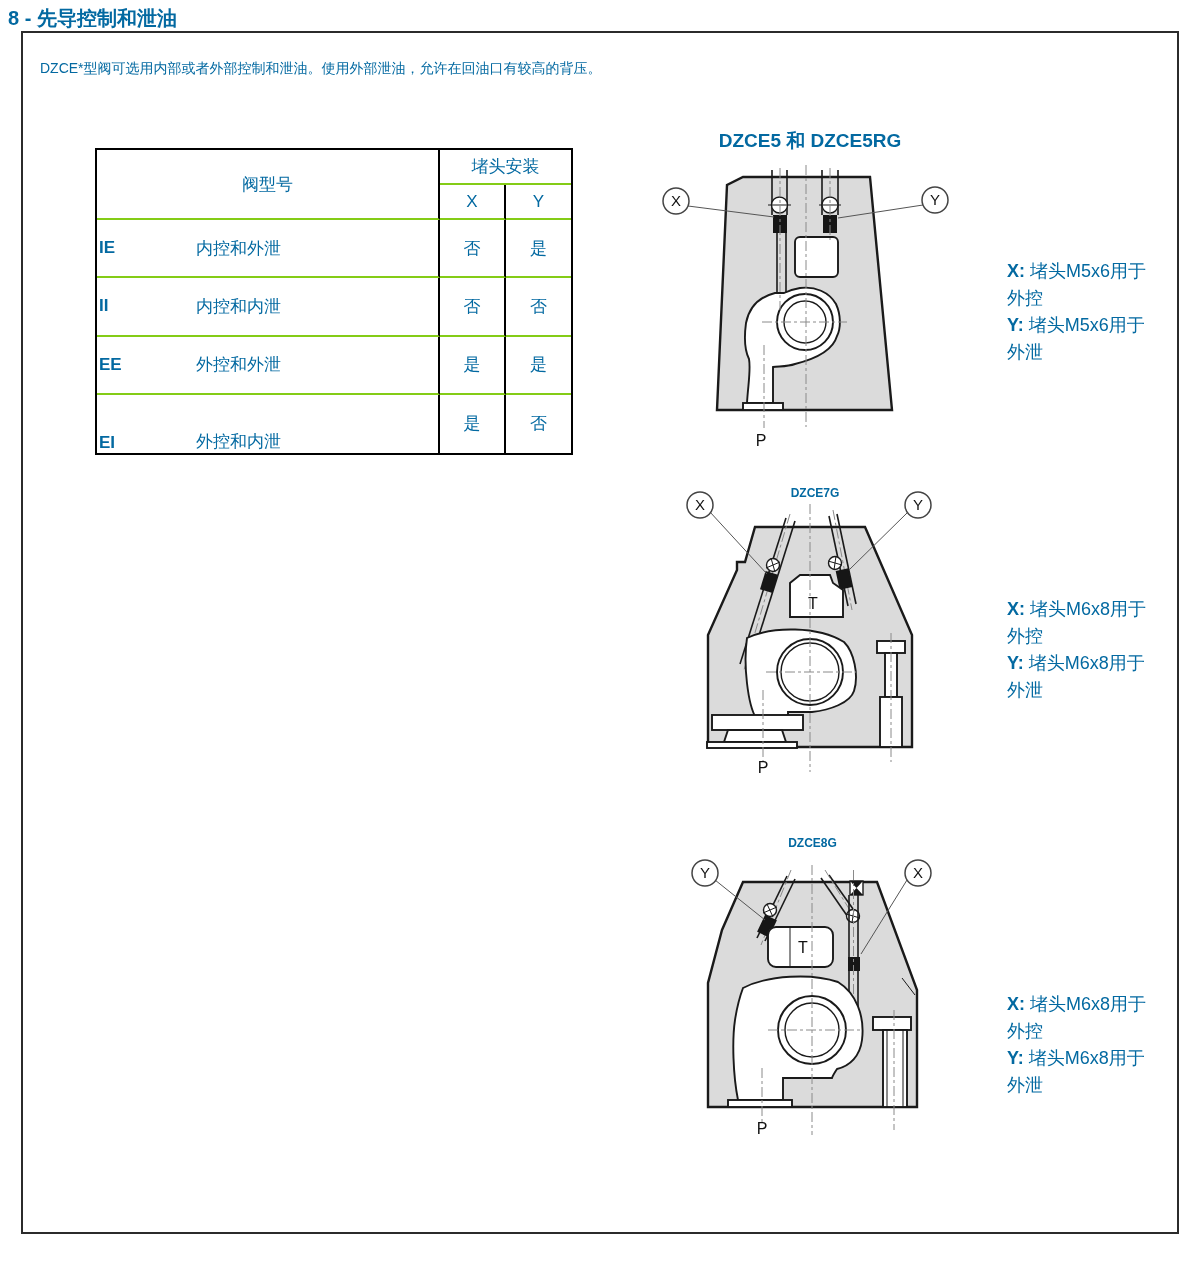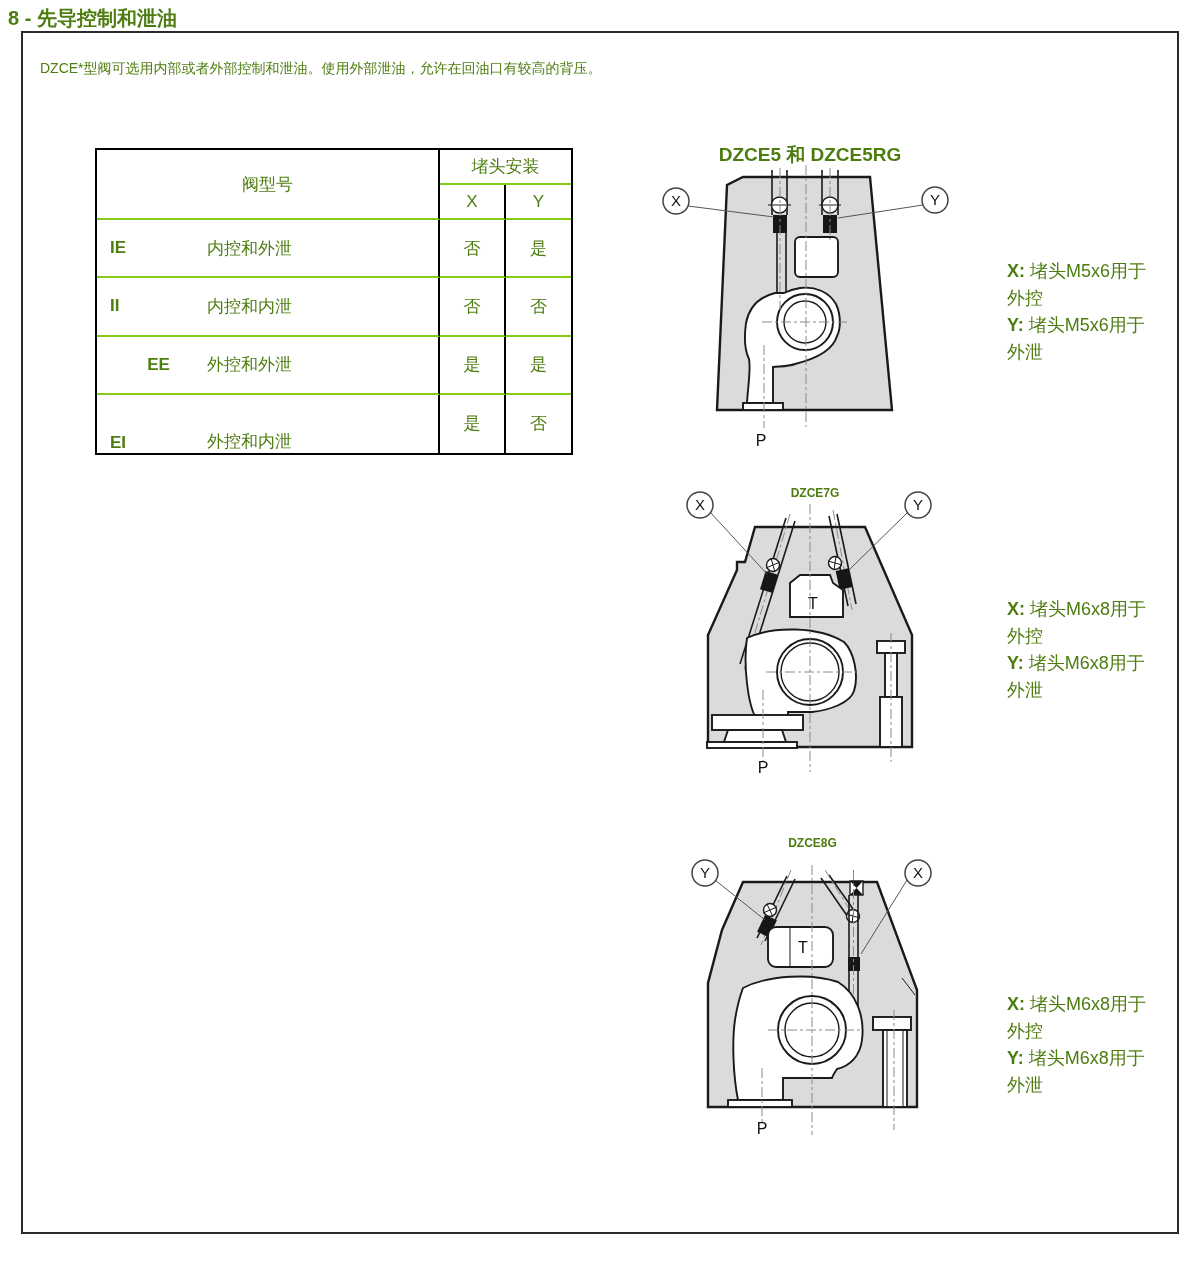--- a/index.html
+++ b/index.html
@@ -1,34 +1,34 @@
 <!DOCTYPE html>
 <html><head>
 <meta charset="utf-8">
 <style>
   html,body { margin:0; padding:0; background:#fff; }
   #page {
     position:relative; width:1200px; height:1268px; background:#fff;
-    font-family:"Liberation Sans","DejaVu Sans",sans-serif; color:#4d7c0f; overflow:hidden;
+    font-family:"Liberation Sans","DejaVu Sans",sans-serif; color:#0369a1; overflow:hidden;
   }
   #page-title { position:absolute; left:8px; top:5px; font-size:20px; font-weight:bold; }
   #frame { position:absolute; left:21px; top:31px; width:1158px; height:1203px; border:2px solid #2b2b2b; box-sizing:border-box; }
   #intro { position:absolute; left:40px; top:60px; width:1100px; font-size:14px; }
 
   
   #vtable { position:absolute; left:95px; top:148px; width:478px; height:307px;
     border:2px solid #000; box-sizing:border-box; display:grid;
     grid-template-columns:343px 66px 1fr; grid-template-rows:35px 35px repeat(4,1fr);
     font-size:17px; }
   #vtable .cell { display:flex; align-items:center; justify-content:center; box-sizing:border-box; }
   .b-r { border-right:2px solid #000; }
   .b-b { border-bottom:2px solid #84cc16; }
   .c-model-h { grid-column:1; grid-row:1 / 3; }
   .c-plug-h  { grid-column:2 / 4; grid-row:1; }
-  .c-row-model { justify-content:flex-start !important; padding-left:13px; }
+  .c-row-model { justify-content:flex-start !important; padding-left:2px; }
   .code { font-weight:bold; display:inline-block; width:97px; }
 
   .dg-title { position:absolute; font-weight:bold; font-size:12px; text-align:center; }
   .note { position:absolute; left:1007px; width:215px; font-size:18px; line-height:27px; }
   .note b { font-weight:bold; }
 
   svg { position:absolute; overflow:visible; }
   .body-fill { fill:#dbdbdb; stroke:#1a1a1a; stroke-width:2.4; stroke-linejoin:miter; }
   .wh  { fill:#fff; stroke:#1a1a1a; stroke-width:1.4; }
   .wh2 { fill:#fff; stroke:#1a1a1a; stroke-width:1.9; }
@@ -63,36 +63,36 @@
     <div class="cell b-r b-b" style="grid-row:3;">否</div>
     <div class="cell b-b" style="grid-row:3;">是</div>
 
     <div class="cell c-row-model b-r b-b" style="grid-row:4;">
       <span class="code">II</span>
       <span>内控和内泄</span>
     </div>
     <div class="cell b-r b-b" style="grid-row:4;">否</div>
     <div class="cell b-b" style="grid-row:4;">否</div>
 
-    <div class="cell c-row-model b-r b-b" style="grid-row:5;text-align:center;">
+    <div class="cell c-row-model b-r b-b" style="grid-row:5;">
       <span class="code">EE</span>
       <span>外控和外泄</span>
     </div>
     <div class="cell b-r b-b" style="grid-row:5;">是</div>
     <div class="cell b-b" style="grid-row:5;">是</div>
 
     <div class="cell c-row-model b-r" style="grid-row:6;align-items:flex-end;">
       <span class="code">EI</span>
       <span>外控和内泄</span>
     </div>
     <div class="cell b-r" style="grid-row:6;">是</div>
     <div class="cell" style="grid-row:6;">否</div>
   </div>
 
-  <div class="dg-title" style="left:655px;top:142px;width:310px;font-size:19px;">DZCE5 和 DZCE5RG</div>
+  <div class="dg-title" style="left:655px;top:128px;width:310px;font-size:19px;">DZCE5 和 DZCE5RG</div>
 
   <svg style="left:640px;top:160px;" width="330" height="300" viewBox="0 0 330 300">
     <polygon class="body-fill" points="103,17 230,17 252,250 77,250 87,25"></polygon>
 
     <line class="ln" x1="132" y1="10" x2="132" y2="55"></line>
     <line class="ln" x1="147" y1="10" x2="147" y2="55"></line>
     <line class="ln" x1="182" y1="10" x2="182" y2="55"></line>
     <line class="ln" x1="198" y1="10" x2="198" y2="55"></line>
     <circle class="wh" cx="139.5" cy="45" r="8"></circle>
     <line class="ln-thin" x1="128" y1="45" x2="151" y2="45"></line>

